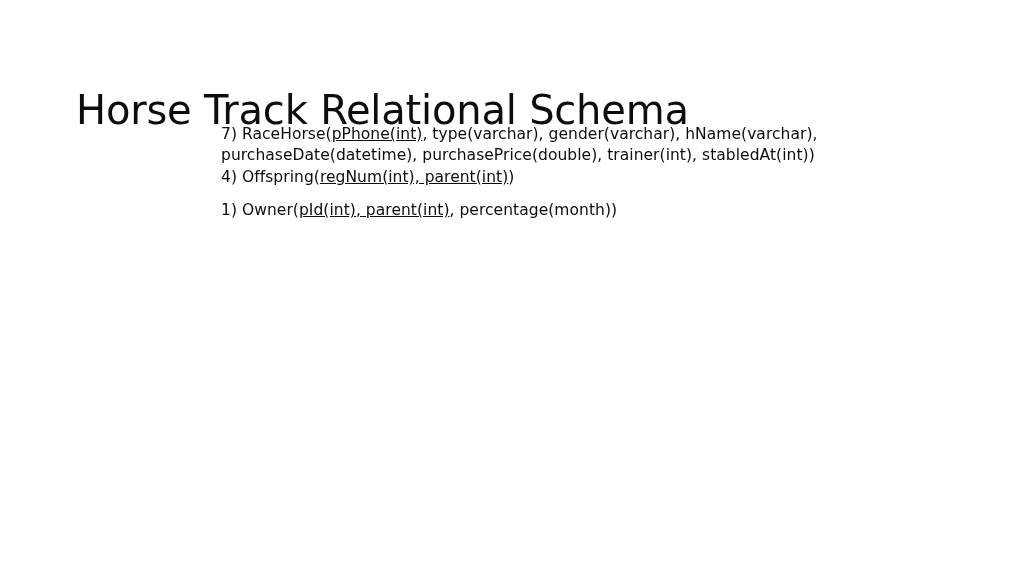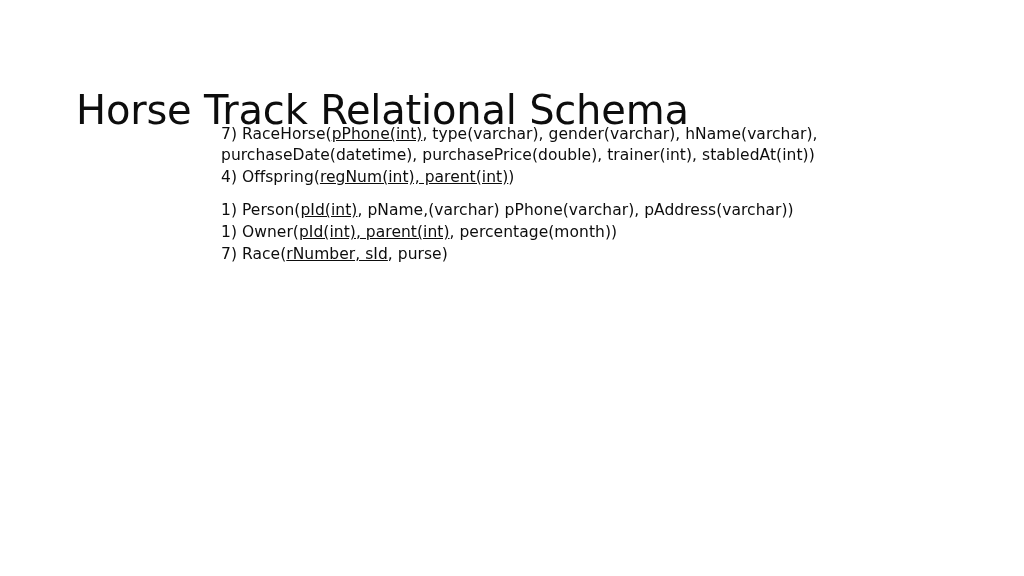--- a/index.html
+++ b/index.html
@@ -73,29 +73,23 @@
   <div class="body-block">
 
     <div class="schema-line">
       <span>7) RaceHorse(</span><u class="key">pPhone(int)</u><span>, type(varchar), gender(varchar), hName(varchar), purchaseDate(datetime), purchasePrice(double), trainer(int), stabledAt(int))</span>
     </div>
 
     <div class="schema-line gap-small">
       <span>4) Offspring(</span><u class="key">regNum(int), parent(int)</u><span>)</span>
     </div>
 
-    <div class="schema-line">
-      <span>1) Person(</span><u class="key">pId(int)</u><span>, pName,(varchar) pPhone(varchar), pAddress(varchar))</span>
-    </div>
 
     <div class="schema-line">
       <span>1) Owner(</span><u class="key">pId(int), parent(int)</u><span>, percentage(month))</span>
     </div>
 
 
 
 
-    <div class="schema-line">
-      <span>7) Race(</span><u class="key">rNumber, sId</u><span>, purse)</span>
-    </div>
 
   </div>
 </div>
 
 </body></html>

